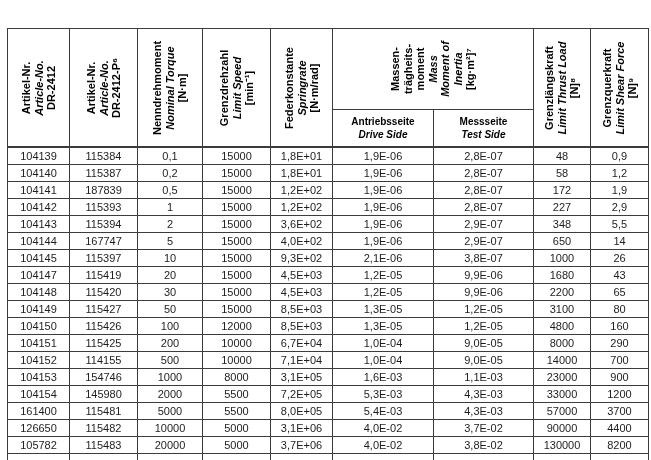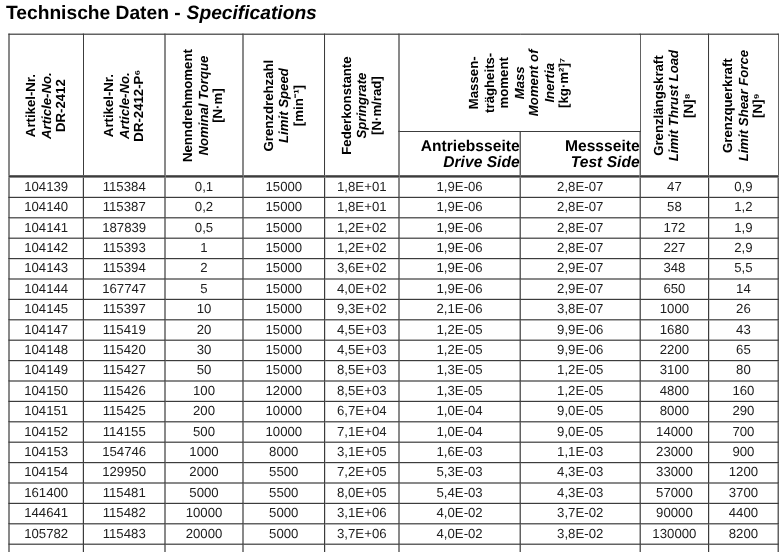--- a/index.html
+++ b/index.html
@@ -57,24 +57,24 @@
     line-height: 12.5px;
   }
   .rot-tall  { width: 110px; }
   .rot-group { width: 74px; }
   .hl { white-space: nowrap; }
   .en { font-style: italic; }
 
   
   th.sub {
     height: 35px;
-    font-size: 13px;
+    font-size: 10px;
     font-weight: bold;
     color: #000;
-    text-align: right;
+    text-align: center;
     vertical-align: middle;
     line-height: 13px;
   }
 
   
   #spec-table tbody td {
     height: 16px;
     font-size: 11px;
     line-height: 16px;
     text-align: center;
@@ -86,21 +86,20 @@
   #spec-table tbody tr.partial td {
     height: 6px;
     border-bottom: none;
   }
 </style>
 </head>
 <body>
 
 <div id="page">
 
-  <div id="title"><span class="t-de">Technische Daten -</span><span class="t-it">Specifications</span></div>
 
   <table id="spec-table">
     <colgroup>
       <col style="width:62px">
         <col style="width:68px">
         <col style="width:65px">
       <col style="width:68px">
         <col style="width:62px">
         <col style="width:101px">
       <col style="width:100px">
@@ -183,21 +182,21 @@
     </thead>
     <tbody id="spec-body">
         <tr>
           <td>104139</td>
           <td>115384</td>
           <td>0,1</td>
           <td>15000</td>
           <td>1,8E+01</td>
           <td>1,9E-06</td>
           <td>2,8E-07</td>
-          <td>47</td>
+          <td>48</td>
           <td>0,9</td>
         </tr>
         <tr>
           <td>104140</td>
           <td>115387</td>
           <td>0,2</td>
           <td>15000</td>
           <td>1,8E+01</td>
           <td>1,9E-06</td>
           <td>2,8E-07</td>
@@ -331,42 +330,42 @@
           <td>1000</td>
           <td>8000</td>
           <td>3,1E+05</td>
           <td>1,6E-03</td>
           <td>1,1E-03</td>
           <td>23000</td>
           <td>900</td>
         </tr>
         <tr>
           <td>104154</td>
-          <td>129950</td>
+          <td>145980</td>
           <td>2000</td>
           <td>5500</td>
           <td>7,2E+05</td>
           <td>5,3E-03</td>
           <td>4,3E-03</td>
           <td>33000</td>
           <td>1200</td>
         </tr>
         <tr>
           <td>161400</td>
           <td>115481</td>
           <td>5000</td>
           <td>5500</td>
           <td>8,0E+05</td>
           <td>5,4E-03</td>
           <td>4,3E-03</td>
           <td>57000</td>
           <td>3700</td>
         </tr>
         <tr>
-          <td>144641</td>
+          <td>126650</td>
           <td>115482</td>
           <td>10000</td>
           <td>5000</td>
           <td>3,1E+06</td>
           <td>4,0E-02</td>
           <td>3,7E-02</td>
           <td>90000</td>
           <td>4400</td>
         </tr>
         <tr>

